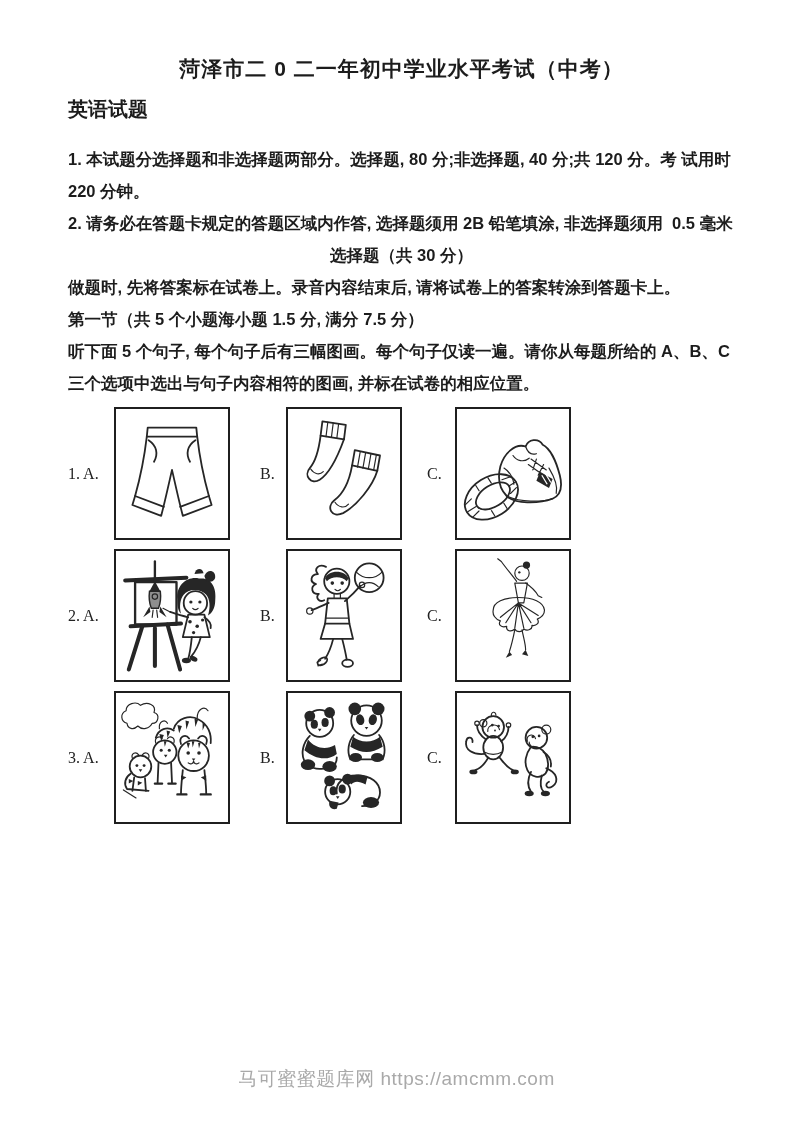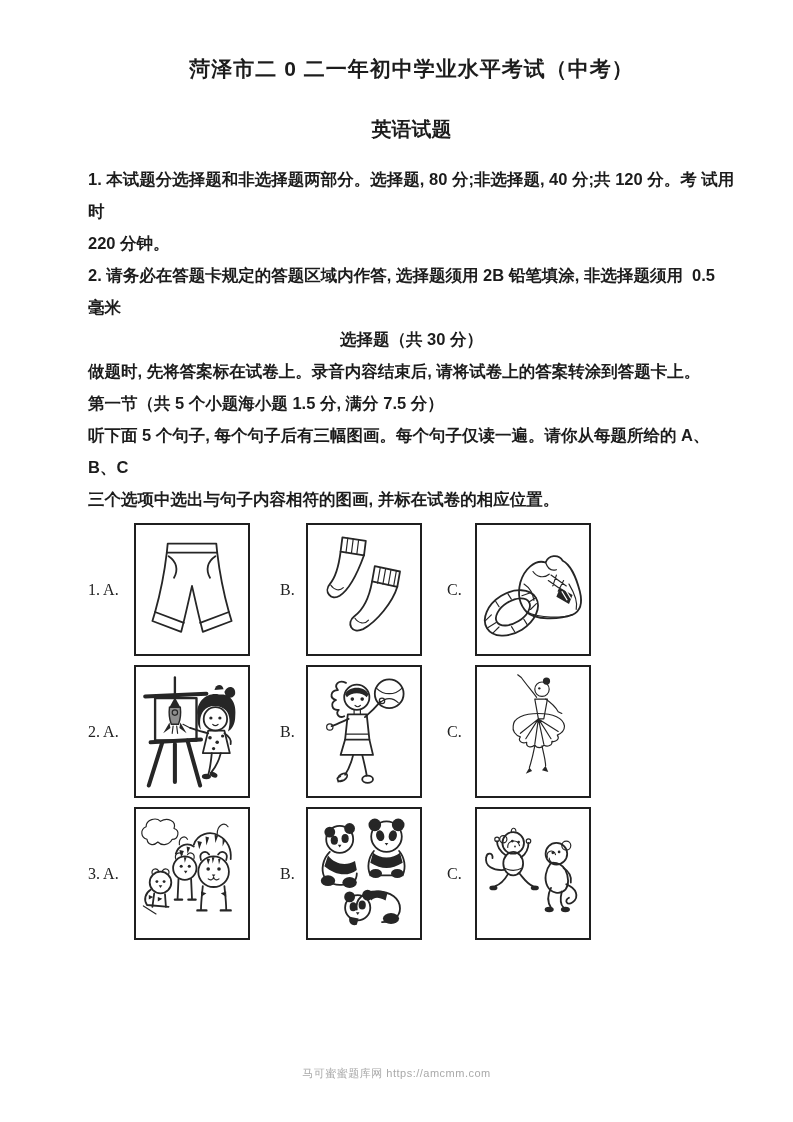--- a/index.html
+++ b/index.html
@@ -1,20 +1,20 @@
 <!DOCTYPE html>
 <html><head>
 <meta charset="utf-8">
 <style>
   html,body{margin:0;padding:0;background:#ffffff;}
   .page{position:relative;width:793px;height:1122px;background:#fff;overflow:hidden;
         font-family:"Liberation Sans",sans-serif;color:#1c1c1c;}
-  .content{padding:56px 58px 0 88px;}
+  .content{padding:56px 58px 0 68px;}
   .doc-title{text-align:center;font-size:21px;font-weight:700;letter-spacing:1px;line-height:26px;}
-  .doc-subtitle{text-align:center;font-size:20px;font-weight:700;margin-top:34px;line-height:26px;}
+  .doc-subtitle{text-align:left;font-size:20px;font-weight:700;margin-top:14px;line-height:26px;}
   .bodytext{margin-top:21px;font-size:16.5px;font-weight:700;line-height:32px;}
   .line{white-space:pre-wrap;}
   .center{text-align:center;}
   
   .qrow{display:flex;align-items:center;margin-top:9px;}
   .qrow.first{margin-top:8px;}
   .qlabel{font-family:"Liberation Serif",serif;font-size:16px;font-weight:400;color:#222;}
   .qlabel.a{width:40px;flex:none;}
   .qlabel.b{margin-left:30px;width:20px;flex:none;}
   .qlabel.c{margin-left:25px;width:20px;flex:none;margin-right:2px;}
@@ -23,21 +23,21 @@
   .imgbox svg{width:108px;height:123px;display:block;}
   
   .art{stroke:#262626;stroke-width:2;fill:none;stroke-linecap:round;stroke-linejoin:round;}
   .sw1{stroke-width:1.3;}
   .sw2{stroke-width:2.6;}
   .sw4{stroke-width:4.5;}
   .fl{fill:#262626;stroke:none;}
   .gry{fill:#8f8f8f;stroke:#262626;stroke-width:1.6;}
   .wht{stroke:#ffffff;stroke-width:1.4;fill:none;}
   .footer{position:absolute;left:0;right:0;top:1066px;text-align:center;
-          font-size:11px;letter-spacing:.5px;color:#a9a9a9;font-weight:400;}
+          font-size:19px;letter-spacing:.5px;color:#a9a9a9;font-weight:400;}
 </style>
 </head>
 <body>
 
 <div class="page">
   <div class="content">
 
     <div class="doc-title">菏泽市二 0 二一年初中学业水平考试（中考）</div>
     <div class="doc-subtitle">英语试题</div>
 

